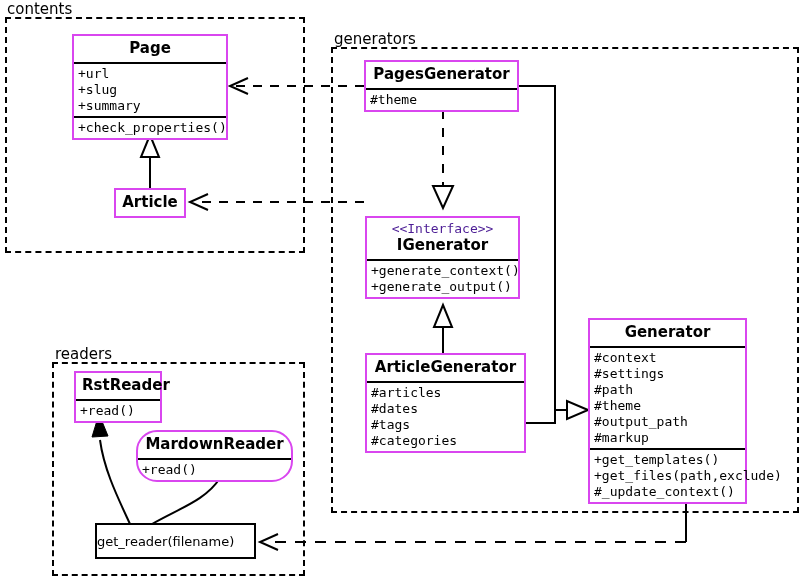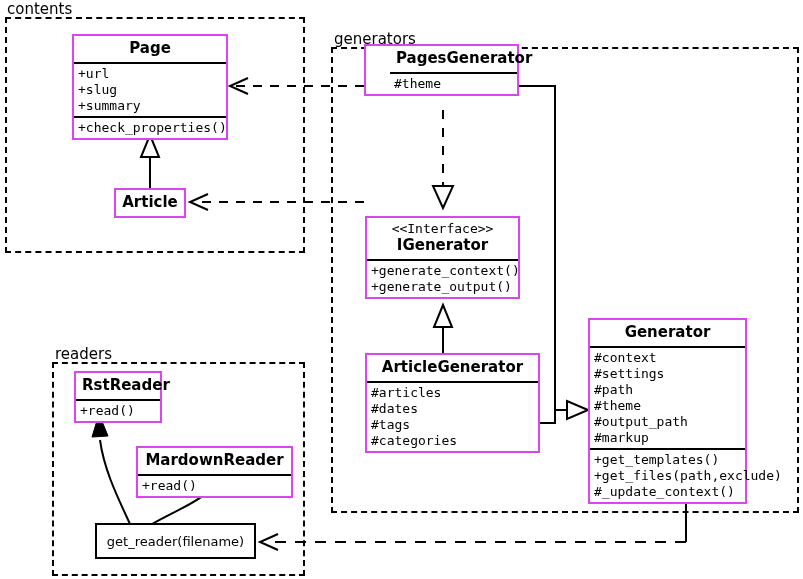--- a/index.html
+++ b/index.html
@@ -46,41 +46,41 @@
     line-height: 17px;
     color: #000;
   }
   .uml-stereotype {
     font-weight: normal;
     font-size: 13px;
     text-align: center;
     font-family: "DejaVu Sans Mono", monospace;
     line-height: 16px;
     padding-top: 3px;
-    color: #000000;
+    color: #4c1d95;
   }
   .uml-compart {
     border-top: 2px solid #000;
     padding: 2px 1px 2px 4px;
   }
   .uml-item {
     font-family: "DejaVu Sans Mono", monospace;
     font-size: 13px;
     line-height: 16px;
     white-space: nowrap;
     color: #000;
   }
   .simple-box {
     position: absolute;
     border: 2px solid #000;
     background: #fff;
     box-sizing: border-box;
     display: flex;
     align-items: center;
-    justify-content: center;
+    justify-content: flex-start;
   }
   .simple-box-label {
     font-size: 13px;
     color: #000;
     white-space: nowrap;
   }
   
   .edge-layer {
     position: absolute;
     left: 0; top: 0;
@@ -158,37 +158,37 @@
     </div>
     <div class="uml-compart">
       <div class="uml-item">+check_properties()</div>
     </div>
   </div>
 
   <div class="uml-class" style="left:114px; top:188px; width:72px;">
     <div class="uml-name">Article</div>
   </div>
 
-  <div class="uml-class" style="left:364px; top:44px; width:155px;padding-left:24px;">
+  <div class="uml-class" style="left:364px; top:60px; width:155px;">
     <div class="uml-name">PagesGenerator</div>
     <div class="uml-compart">
       <div class="uml-item">#theme</div>
     </div>
   </div>
 
   <div class="uml-class" style="left:365px; top:216px; width:155px;">
     <div class="uml-stereotype">&lt;&lt;Interface&gt;&gt;</div>
     <div class="uml-name" style="padding-top:0;">IGenerator</div>
     <div class="uml-compart">
       <div class="uml-item">+generate_context()</div>
       <div class="uml-item">+generate_output()</div>
     </div>
   </div>
 
-  <div class="uml-class" style="left:365px; top:353px; width:175px;">
+  <div class="uml-class" style="left:365px; top:353px; width:161px;">
     <div class="uml-name">ArticleGenerator</div>
     <div class="uml-compart">
       <div class="uml-item">#articles</div>
       <div class="uml-item">#dates</div>
       <div class="uml-item">#tags</div>
       <div class="uml-item">#categories</div>
     </div>
   </div>
 
   <div class="uml-class" style="left:588px; top:318px; width:159px;">
@@ -208,21 +208,21 @@
     </div>
   </div>
 
   <div class="uml-class" style="left:74px; top:371px; width:88px;">
     <div class="uml-name">RstReader</div>
     <div class="uml-compart">
       <div class="uml-item">+read()</div>
     </div>
   </div>
 
-  <div class="uml-class" style="left:136px; top:446px; width:157px;">
+  <div class="uml-class" style="left:136px; top:430px; width:157px;border-radius:21px;">
     <div class="uml-name">MardownReader</div>
     <div class="uml-compart">
       <div class="uml-item">+read()</div>
     </div>
   </div>
 
   <div class="simple-box" style="left:95px; top:523px; width:161px; height:36px;">
     <span class="simple-box-label">get_reader(filename)</span>
   </div>
 

